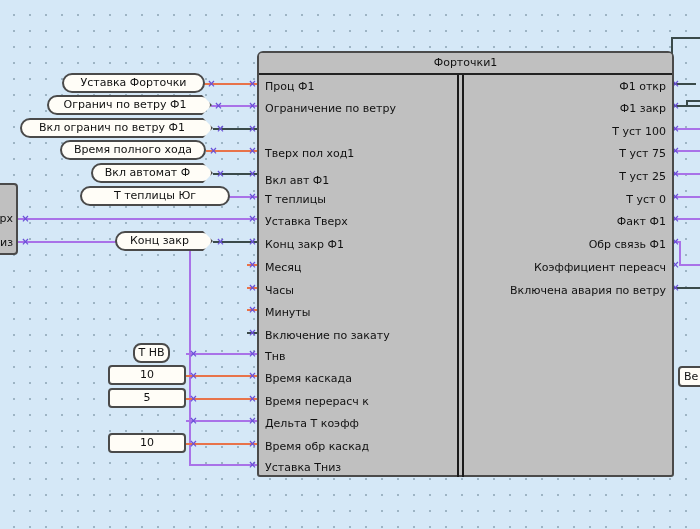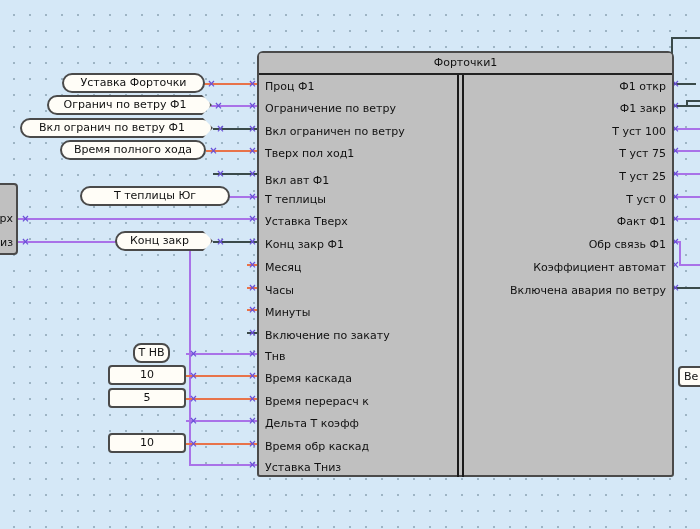--- a/index.html
+++ b/index.html
@@ -174,20 +174,21 @@
   <div class="xmark" style="left:671px;top:283px;"></div>
 
   <div class="tag round" style="left:62px;top:73px;width:143px;">Уставка Форточки</div>
 
   <div class="tag point" style="left:47px;top:95px;width:165px;padding-right:9px;">Огранич по ветру Ф1</div>
 
   <div class="tag point" style="left:20px;top:118px;width:193px;padding-right:9px;">Вкл огранич по ветру Ф1</div>
 
   <div class="tag round" style="left:60px;top:140px;width:146px;">Время полного хода</div>
 
+  <div class="tag point" style="left:91px;top:163px;width:122px;padding-right:9px;">Вкл автомат Ф</div>
 
   <div class="tag round" style="left:80px;top:186px;width:150px;">Т теплицы Юг</div>
 
   <div class="tag point" style="left:115px;top:231px;width:98px;padding-right:9px;">Конц закр</div>
 
   <div class="tag rightround" style="left:133px;top:343px;width:37px;border-radius:8px;">Т НВ</div>
 
   <div class="tag rect" style="left:108px;top:365px;width:78px;">10</div>
 
   <div class="tag rect" style="left:108px;top:388px;width:78px;">5</div>
@@ -198,21 +199,20 @@
   <div class="edgetag" style="left:678px;top:366px;width:30px;height:21px;">Ве</div>
 
   <div id="mainblock">
     <div class="hdr">Форточки1</div>
     <div class="body">
       <div class="divider"></div>
       <div class="divider2"></div>
 
       <div class="pin in" style="top:6px;">Проц Ф1</div>
       <div class="pin in" style="top:28px;">Ограничение по ветру</div>
-      <div class="pin in" style="top:51px;">Вкл ограничен по ветру</div>
       <div class="pin in" style="top:73px;">Тверх пол ход1</div>
       <div class="pin in" style="top:100px;">Вкл авт Ф1</div>
       <div class="pin in" style="top:119px;">Т теплицы</div>
       <div class="pin in" style="top:141px;">Уставка Тверх</div>
       <div class="pin in" style="top:164px;">Конц закр Ф1</div>
       <div class="pin in" style="top:187px;">Месяц</div>
       <div class="pin in" style="top:210px;">Часы</div>
       <div class="pin in" style="top:232px;">Минуты</div>
       <div class="pin in" style="top:255px;">Включение по закату</div>
       <div class="pin in" style="top:276px;">Тнв</div>
@@ -223,18 +223,18 @@
       <div class="pin in" style="top:387px;">Уставка Тниз</div>
 
       <div class="pin out" style="top:6px;">Ф1 откр</div>
       <div class="pin out" style="top:28px;">Ф1 закр</div>
       <div class="pin out" style="top:51px;">Т уст 100</div>
       <div class="pin out" style="top:73px;">Т уст 75</div>
       <div class="pin out" style="top:96px;">Т уст 25</div>
       <div class="pin out" style="top:119px;">Т уст 0</div>
       <div class="pin out" style="top:141px;">Факт Ф1</div>
       <div class="pin out" style="top:164px;">Обр  связь Ф1</div>
-      <div class="pin out" style="top:187px;">Коэффициент автомат</div>
+      <div class="pin out" style="top:187px;">Коэффициент переасч</div>
       <div class="pin out" style="top:210px;">Включена авария по ветру</div>
     </div>
   </div>
 
 </div>
 
 </body></html>

